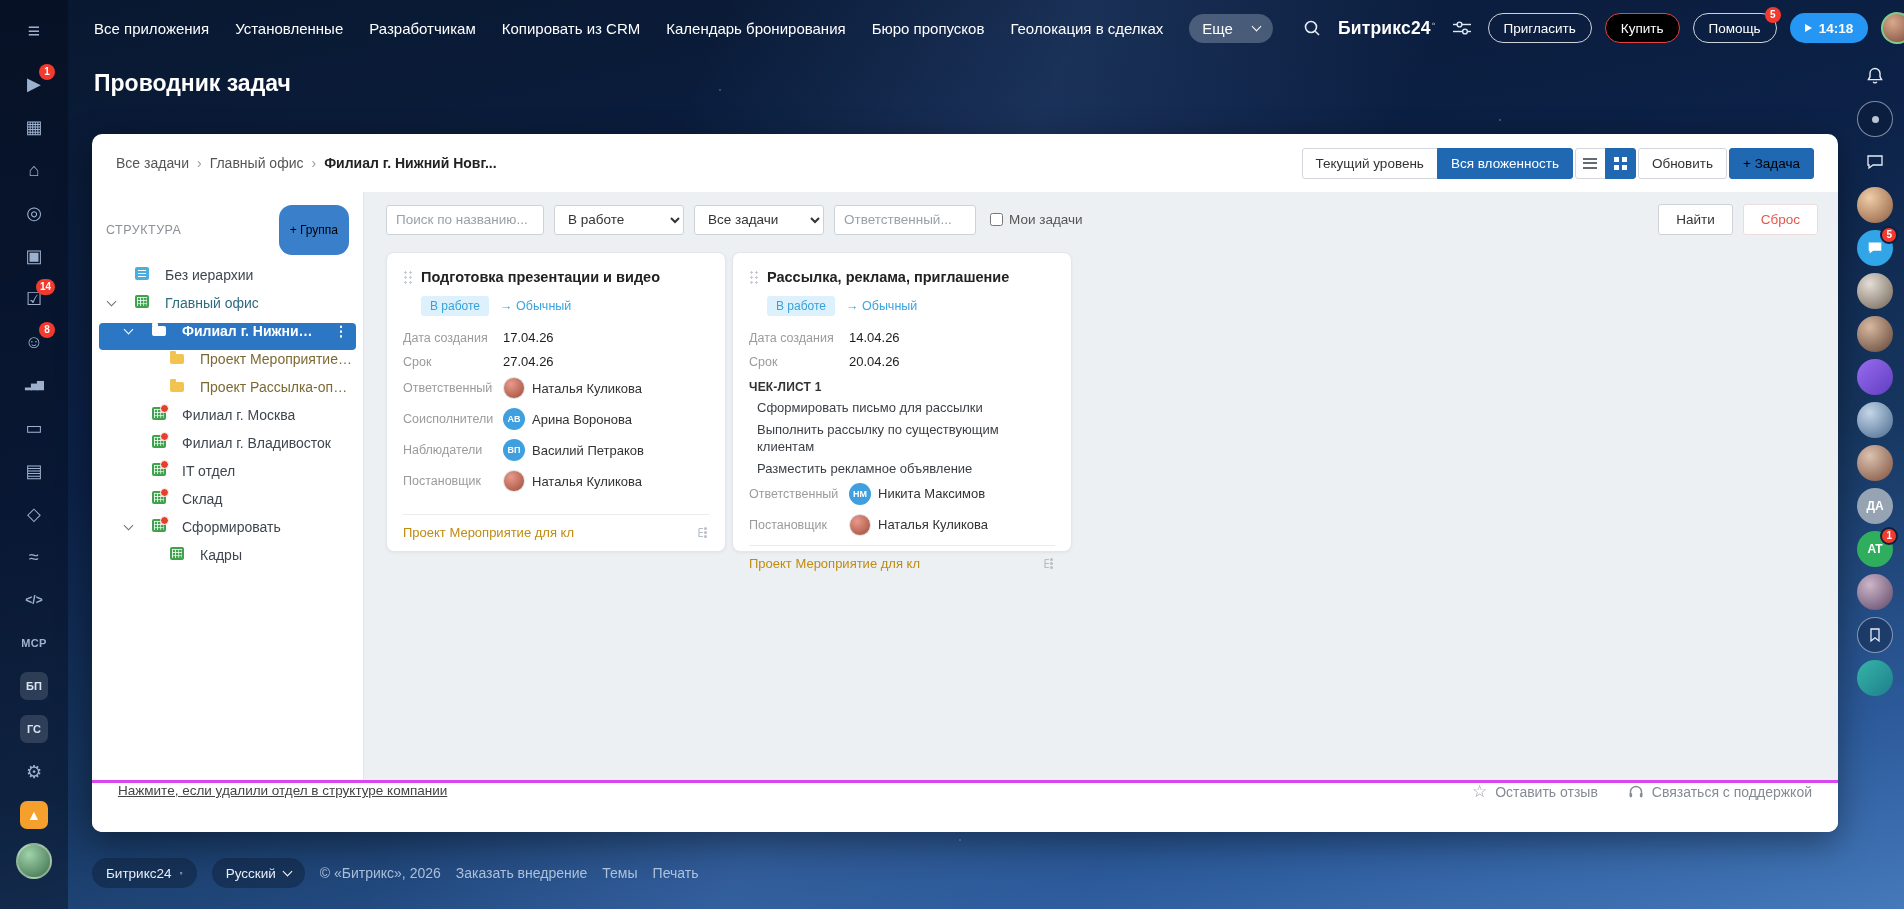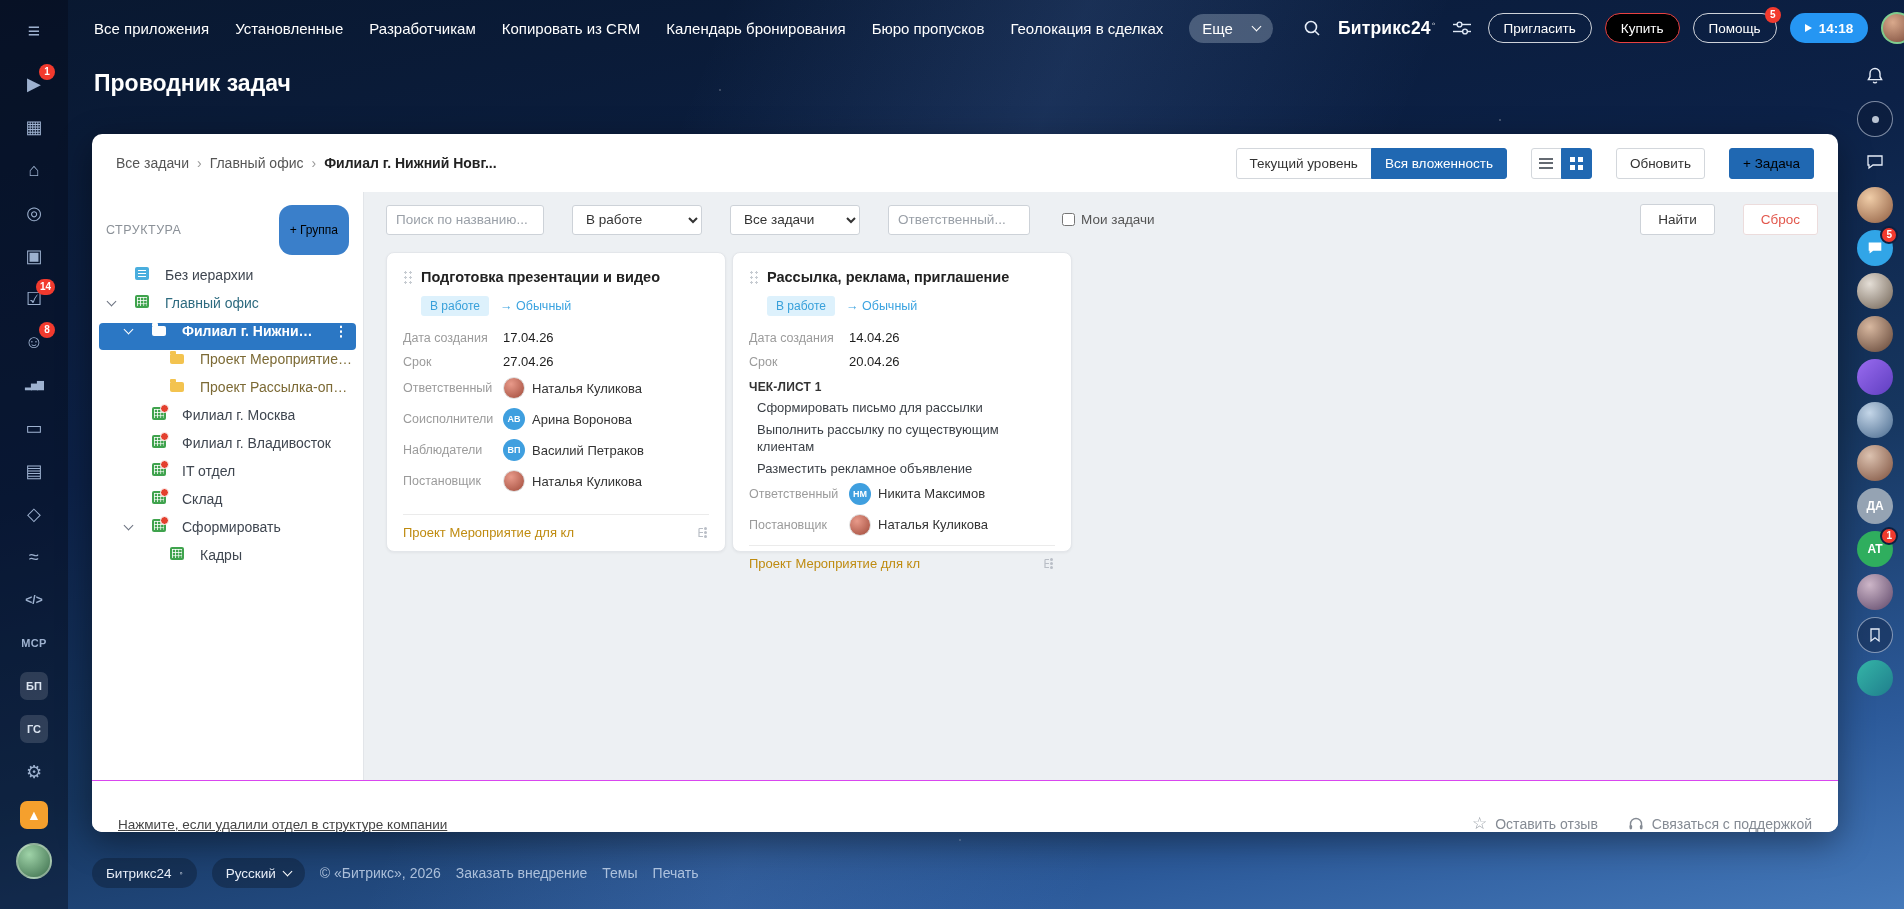--- a/index.html
+++ b/index.html
@@ -50,21 +50,21 @@
   .av-top{width:32px;height:32px;background:radial-gradient(circle at 35% 30%,#d9a98c,#7a4a3a);border:2px solid rgba(120,220,150,.85);cursor:pointer}
   
   .ptitle{position:absolute;left:94px;top:70px;font-size:23px;font-weight:bold;color:#fff;z-index:5}
   
   .panel{position:absolute;left:92px;top:134px;width:1746px;height:698px;background:#fff;border-radius:10px;box-shadow:0 10px 34px rgba(0,0,0,.4);display:flex;flex-direction:column;overflow:hidden;z-index:4}
   .phead{height:58px;display:flex;align-items:center;padding:0 24px;flex:0 0 auto}
   .crumbs{display:flex;align-items:center;font-size:14px;color:#555}
   .crumb{cursor:pointer}
   .crumb:not(:last-child)::after{content:"›";margin:0 8px;color:#999}
   .crumb.last{font-weight:bold;color:#222;cursor:default}
-  .ph-right{margin-left:auto;display:flex;align-items:flex-end;gap:24px}
+  .ph-right{margin-left:auto;display:flex;align-items:flex-end;gap:2px}
   .seg{display:flex}
   .hbtn{height:31px;border-radius:3px;border:1px solid #d3d7dc;background:#fff;color:#333;font-size:13.5px;padding:0 13px;cursor:pointer;font-family:inherit;white-space:nowrap}
   .seg .hbtn:first-child{border-radius:3px 0 0 3px}
   .seg .hbtn:last-child{border-radius:0 3px 3px 0;margin-left:-1px}
   .hbtn.active{background:#2068b2;border-color:#2068b2;color:#fff}
   .vbtn{width:31px;height:31px;display:flex;align-items:center;justify-content:center;padding:0}
   .ic-lines{width:14px;height:11px;background:repeating-linear-gradient(#646a72 0 2px,transparent 2px 4.5px)}
   .ic-grid{width:13px;height:13px;background-image:linear-gradient(#fff,#fff),linear-gradient(#fff,#fff),linear-gradient(#fff,#fff),linear-gradient(#fff,#fff);background-size:5px 5px;background-position:0 0,8px 0,0 8px,8px 8px;background-repeat:no-repeat}
   .hbtn.primary{background:#2068b2;border-color:#2068b2;color:#000000}
   
@@ -89,21 +89,21 @@
   .ti.dot::after{content:"";position:absolute;top:-3px;right:-3px;width:7px;height:7px;border-radius:50%;background:#e3402e;border:1px solid #fff}
   .fold{background:#f3c34f;border-radius:1px 2px 2px 2px;height:10px;margin-top:3px}
   .fold::before{content:"";position:absolute;top:-3px;left:0;width:6px;height:3px;background:#f3c34f;border-radius:1px 1px 0 0}
   .sel .fold,.sel .fold::before{background:#fdfdfd}
   .tl{white-space:nowrap;overflow:hidden;text-overflow:ellipsis}
   .tl.dept0{color:#2d6a7f}
   .tl.proj{color:#7c6a35}
   .kebab{margin-left:auto;color:#fff;font-size:14px;padding:0 4px;cursor:pointer}
   
   .content{flex:1;background:#edf0f3;display:flex;flex-direction:column;min-width:0}
-  .filterrow{display:flex;align-items:center;gap:28px;padding:12px 20px 9px 22px}
+  .filterrow{display:flex;align-items:center;gap:10px;padding:12px 20px 9px 22px}
   .f-input,.f-sel{height:30px;border:1px solid #cdd2d8;border-radius:3px;padding:0 9px;font-size:13.5px;color:#333;background:#fff;font-family:inherit}
   .f-input::placeholder{color:#9aa0a8}
   .f-search{width:158px}.f-resp{width:142px}
   .f-sel{width:130px}
   .chkwrap{display:flex;align-items:center;gap:6px;color:#555;font-size:13.5px;margin-left:4px;cursor:pointer}
   .btn{height:31px;border-radius:3px;font-size:13.5px;padding:0 17px;border:1px solid #cdd2d8;background:#fff;color:#333;cursor:pointer;font-family:inherit}
   .btn.find{margin-left:auto}
   .btn.reset{color:#e2574c;border-color:#ecdcdc}
   
   .cards{display:flex;gap:6px;padding:8px 20px 0 22px;align-items:flex-end}
@@ -124,21 +124,21 @@
   .uav{width:22px;height:22px;border-radius:50%;flex:0 0 22px;display:flex;align-items:center;justify-content:center;font-style:normal}
   .uav.ph{background:radial-gradient(circle at 35% 30%,#e89a8a,#a04a3a);border:1px solid #e0e0e0}
   .uav.ini{background:#3f9fdf;color:#fff;font-size:9px;font-weight:bold}
   .uname{font-size:13px;color:#333;text-decoration:none;cursor:pointer;white-space:nowrap;overflow:hidden;text-overflow:ellipsis}
   .cltitle{font-size:12px;font-weight:bold;color:#333;margin:3px 0 6px;letter-spacing:.2px}
   .clitem{font-size:13px;color:#3a3f45;padding-left:8px;margin-bottom:5px;line-height:1.3}
   .cfoot{border-top:1px solid #ebebeb;margin-top:auto;padding-top:10px;display:flex;align-items:center}
   .cproj{color:#bf8b10;font-size:13px;text-decoration:none;cursor:pointer;white-space:nowrap;overflow:hidden;text-overflow:ellipsis;max-width:250px}
   .hier{margin-left:auto;cursor:pointer;display:flex}
   
-  .pfoot{flex:0 0 52px;border-top:1px solid #d946ef;background:#fff;display:flex;align-items:flex-end;padding:0 26px}
+  .pfoot{flex:0 0 52px;border-top:3px solid #d946ef;background:#fff;display:flex;align-items:flex-start;padding:0 26px}
   .dellink{font-size:13.5px;color:#444;text-decoration:underline;cursor:pointer}
   .pf-right{margin-left:auto;display:flex;align-items:center;gap:30px}
   .pf-item{display:flex;align-items:center;gap:8px;color:#858b94;font-size:14px;cursor:pointer}
   .star-g{font-size:17px;line-height:1;color:#9aa0a8}
   
   .rr{position:absolute;right:0;top:58px;width:58px;display:flex;flex-direction:column;align-items:center;gap:7px;z-index:6}
   .rri{width:36px;height:36px;border-radius:50%;display:flex;align-items:center;justify-content:center;position:relative;cursor:pointer;flex:0 0 auto}
   .rri.ring{background:rgba(12,24,48,.35);border:1.5px solid rgba(220,230,245,.55)}
   .rri .badge{position:absolute;top:-4px;right:-5px;border:2px solid #0e2040;line-height:14px;height:18px;border-radius:10px}
   .rav{width:36px;height:36px;border-radius:50%}

